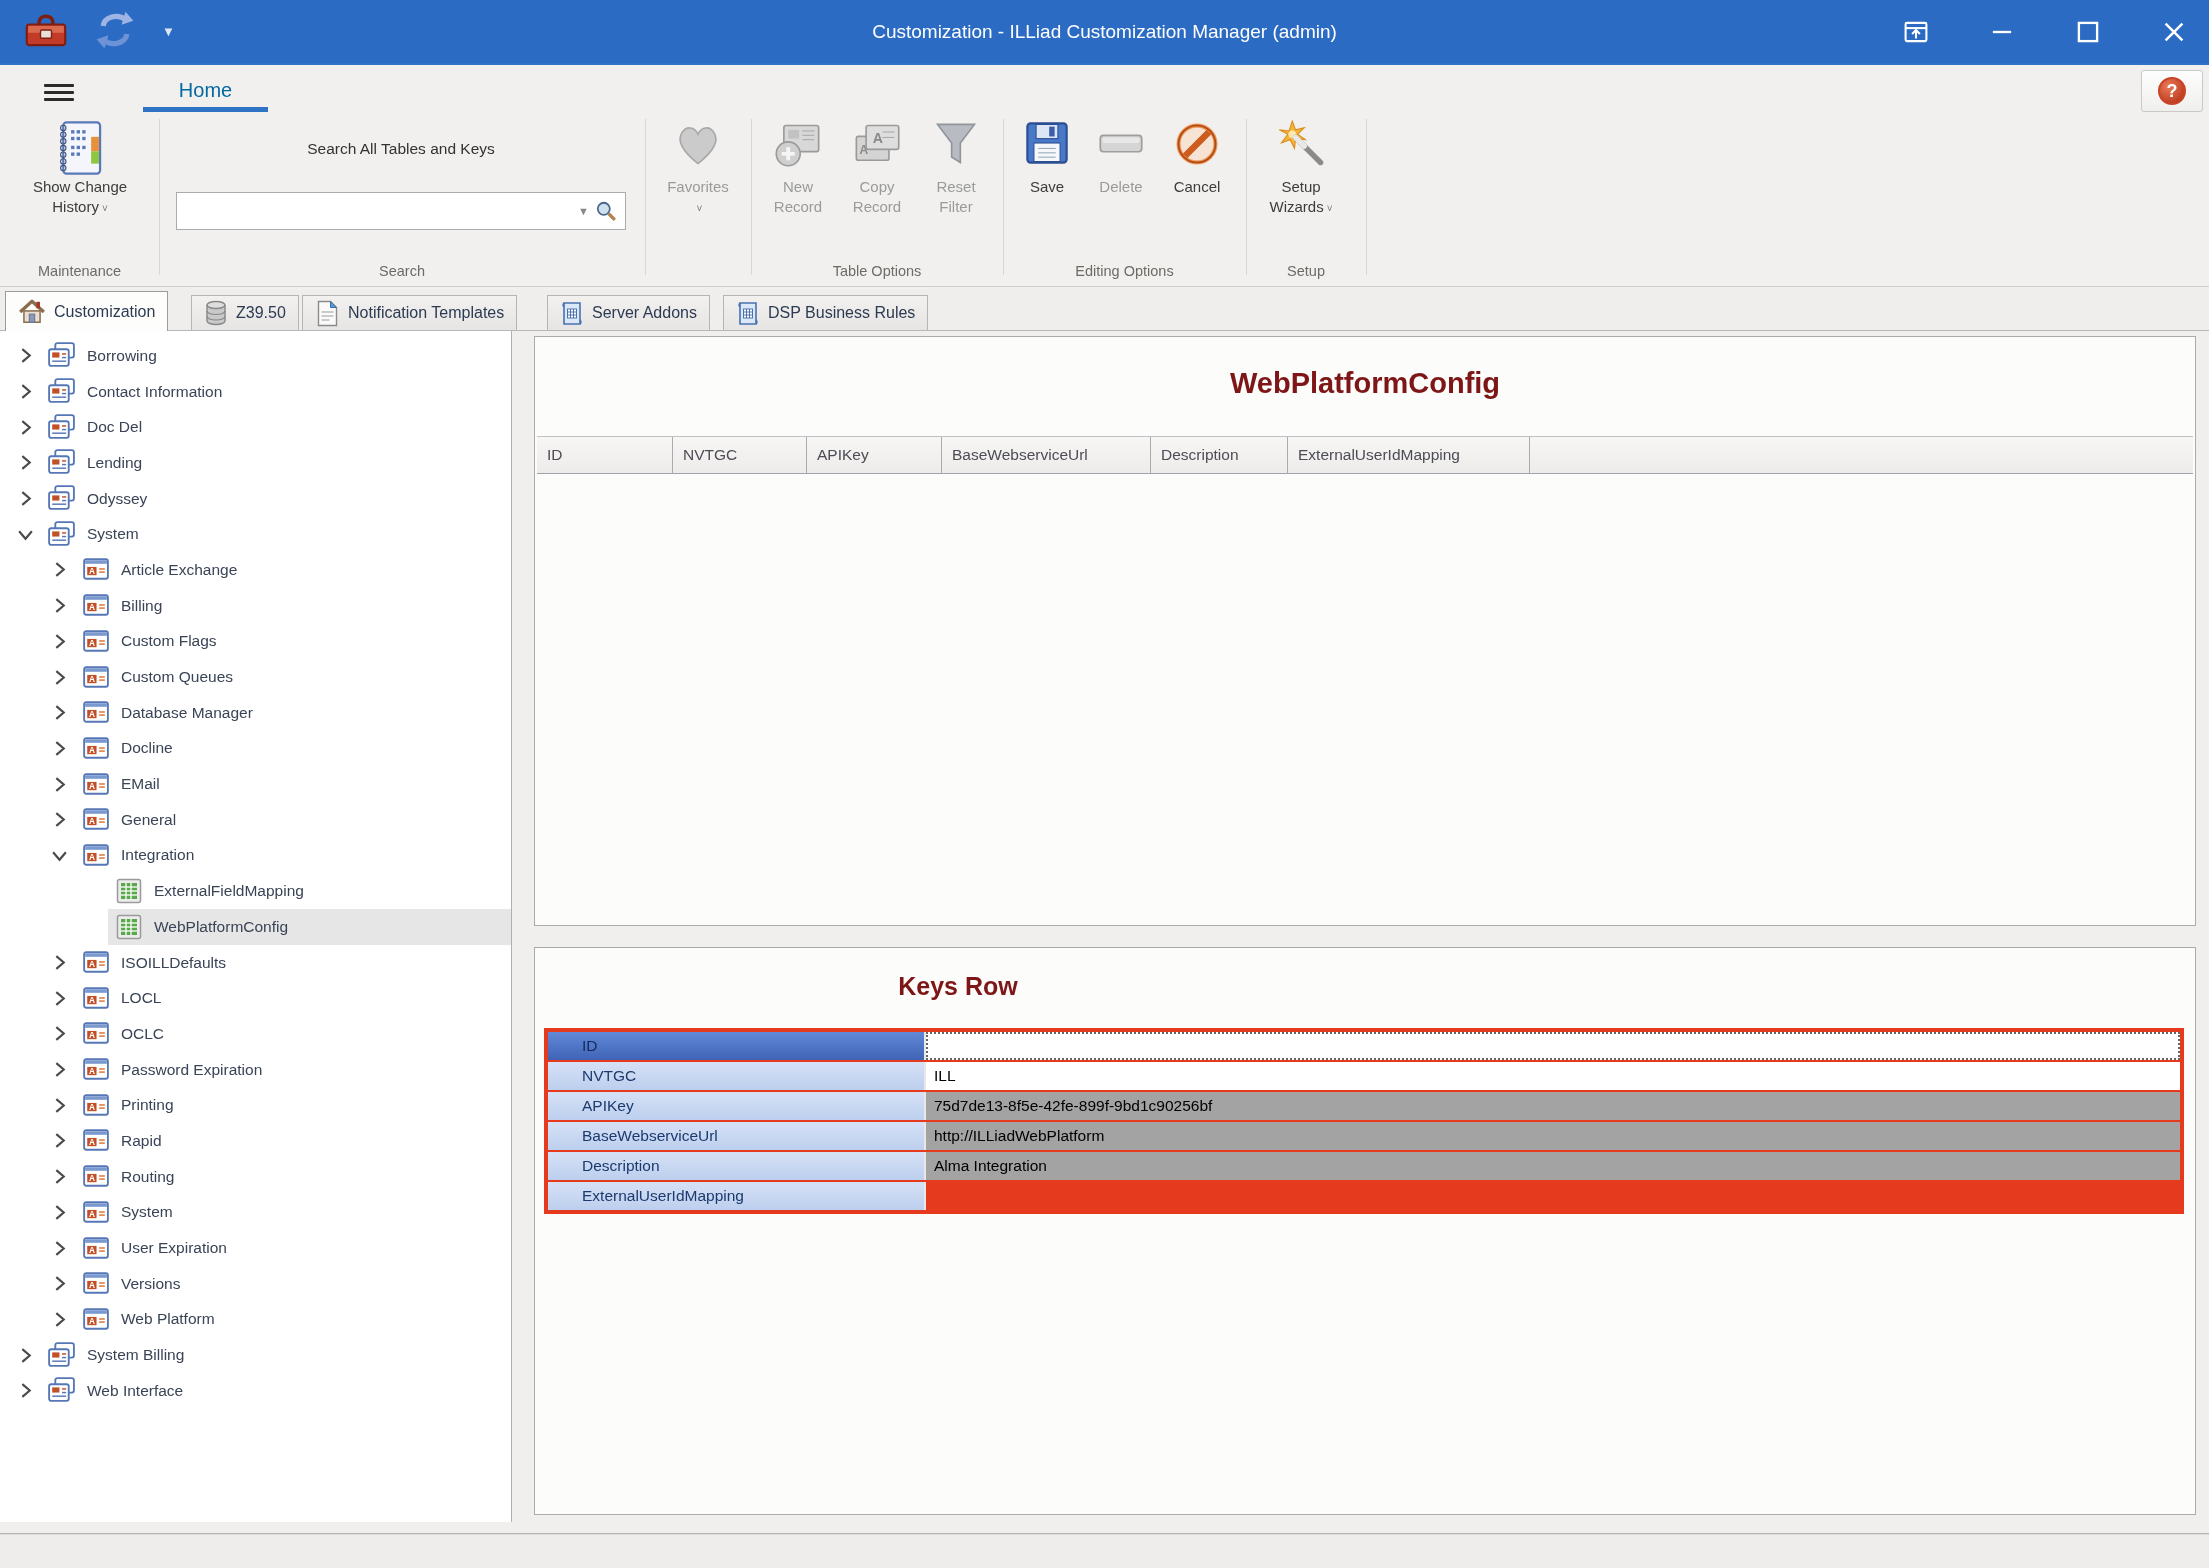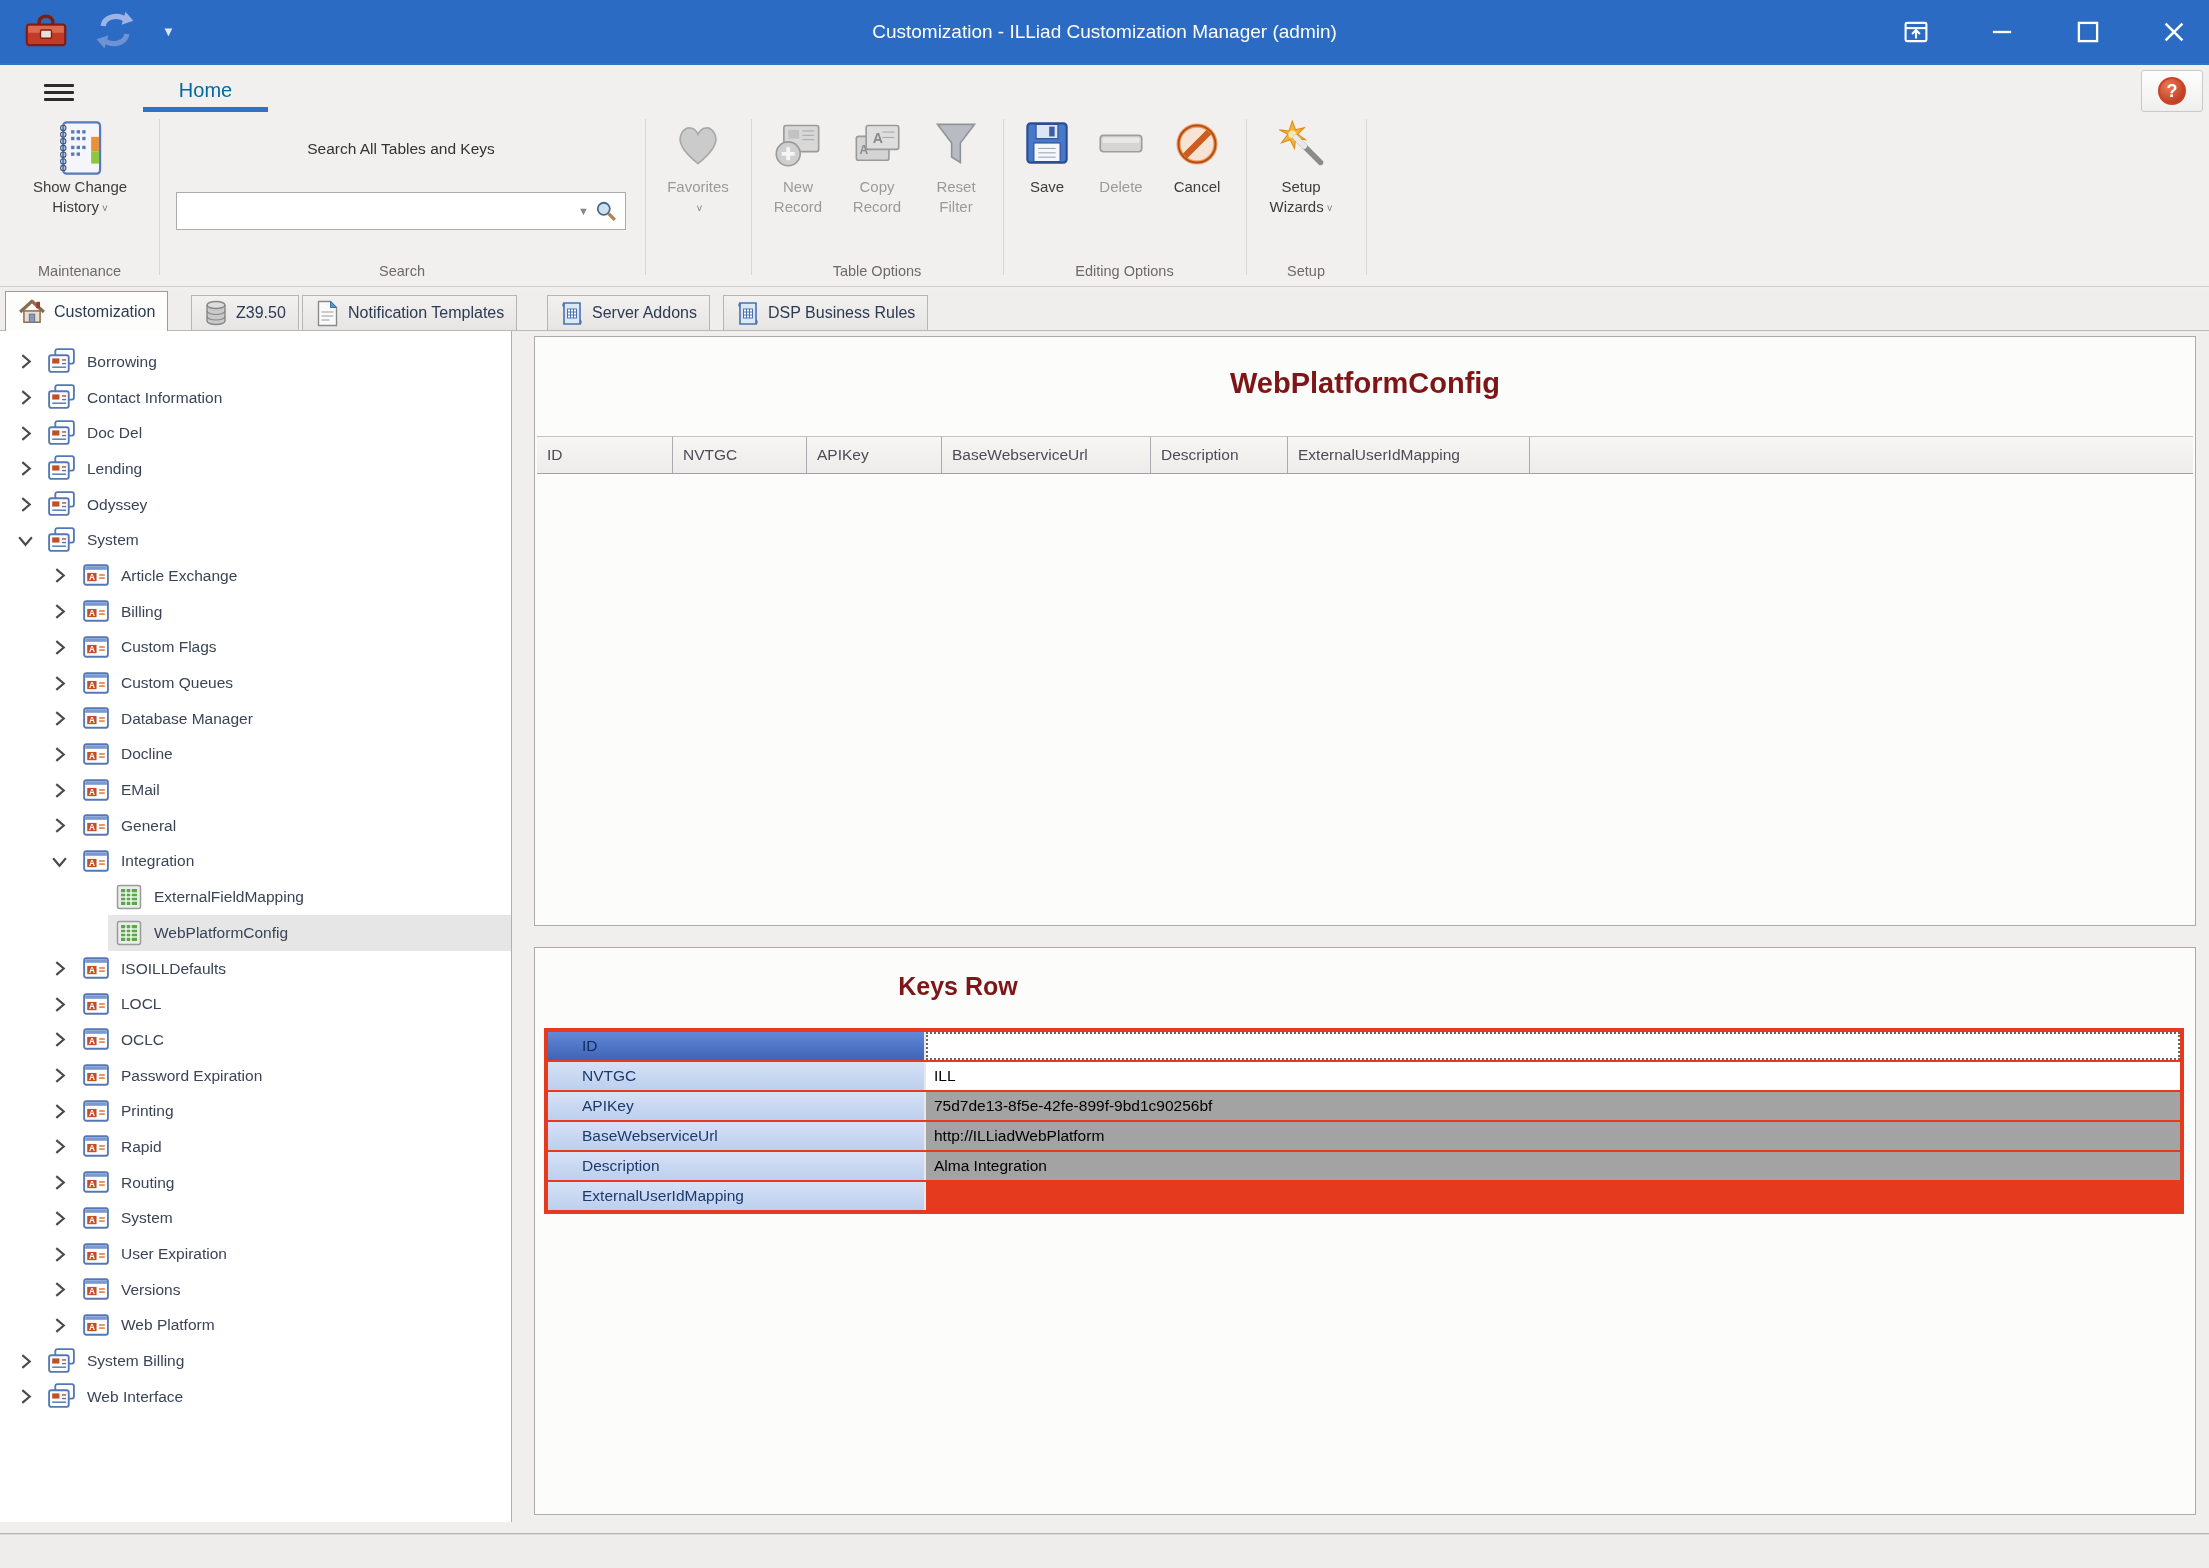--- a/index.html
+++ b/index.html
@@ -44,21 +44,21 @@
 
   
   .doc-tabs{position:absolute;left:0;top:290px;width:2209px;height:41px;background:#efeeec;border-bottom:1px solid #b8b8b8;}
   .dtab{position:absolute;top:5px;height:35px;background:linear-gradient(#f2f1ef,#e6e5e3);border:1px solid #b5b5b5;border-bottom:none;
     display:flex;align-items:center;gap:8px;padding:0 12px;font-size:16px;color:#2c3a52;cursor:pointer;white-space:nowrap;}
   .dtab.active{top:1px;height:40px;background:#fdfdfc;border-color:#9c9c9c;z-index:2;margin-bottom:-1px;}
   .dtab .ticon{display:flex;}
 
   
   .content{position:absolute;left:0;top:331px;width:2209px;height:1202px;background:#f0efed;}
-  .tree{position:absolute;left:0;top:0;width:512px;height:1191px;background:#fff;border-right:1px solid #b0b0b0;overflow:hidden;padding-top:13px;}
+  .tree{position:absolute;left:0;top:0;width:512px;height:1191px;background:#fff;border-right:1px solid #b0b0b0;overflow:hidden;padding-top:7px;}
   .tnode{position:relative;height:35.7px;display:flex;align-items:center;cursor:pointer;}
   .tnode .chev{width:30px;display:flex;justify-content:center;flex:none;}
   .tnode .ncontent{flex:1;height:100%;display:flex;align-items:center;gap:10px;padding-left:6px;}
   .tnode.sel .ncontent{background:#e6e6e6;}
   .tnode .nicon{display:flex;flex:none;}
   .tnode .nlabel{font-size:15.5px;color:#3a4456;white-space:nowrap;}
   .tnode.lv0{padding-left:10px;} .tnode.lv1{padding-left:44px;} .tnode.lv2{padding-left:78px;}
 
   .mainpanel{position:absolute;left:513px;top:0;width:1696px;height:1202px;background:#f0efed;}
   .box{position:absolute;left:21px;width:1662px;background:#fcfcfb;border:1px solid #ababab;}

